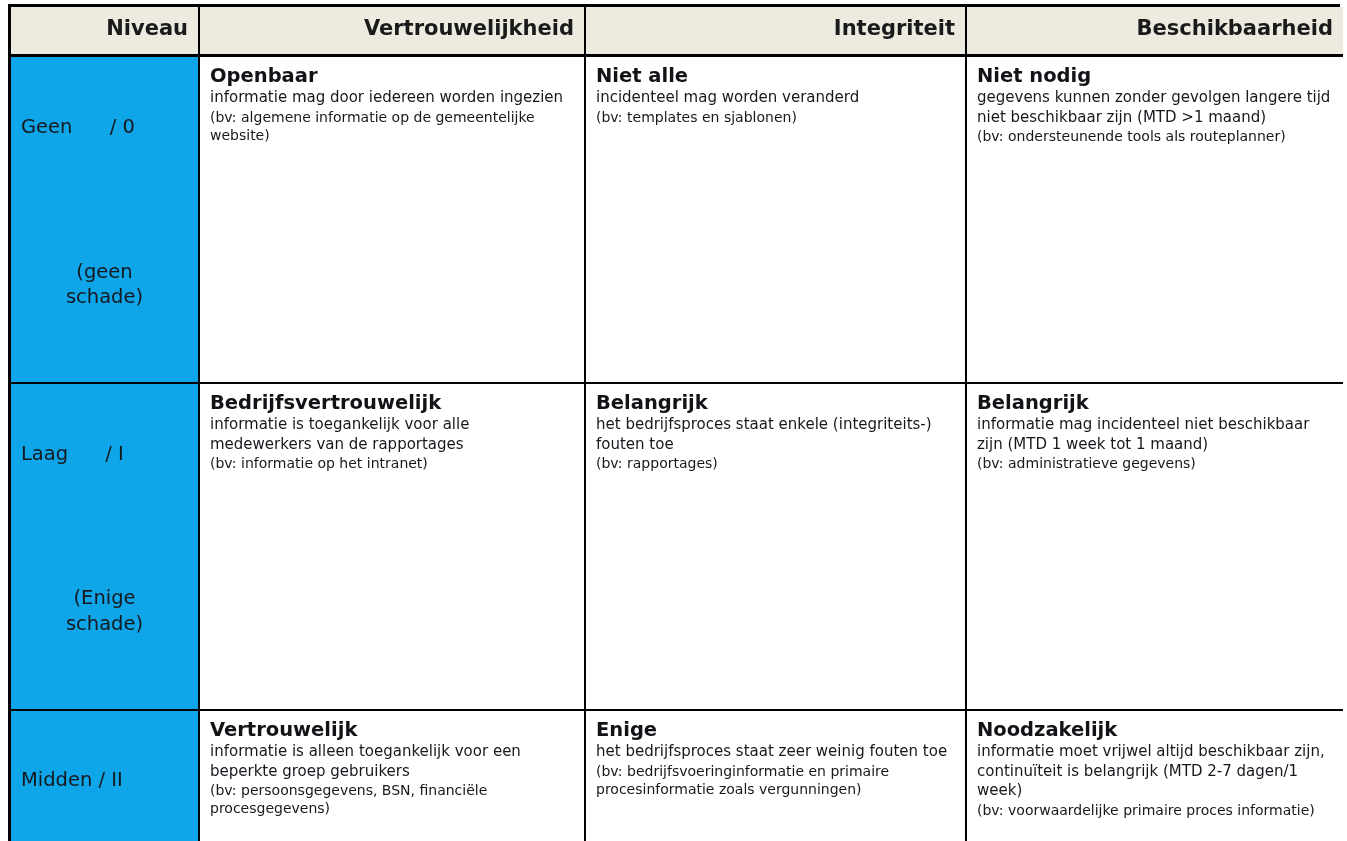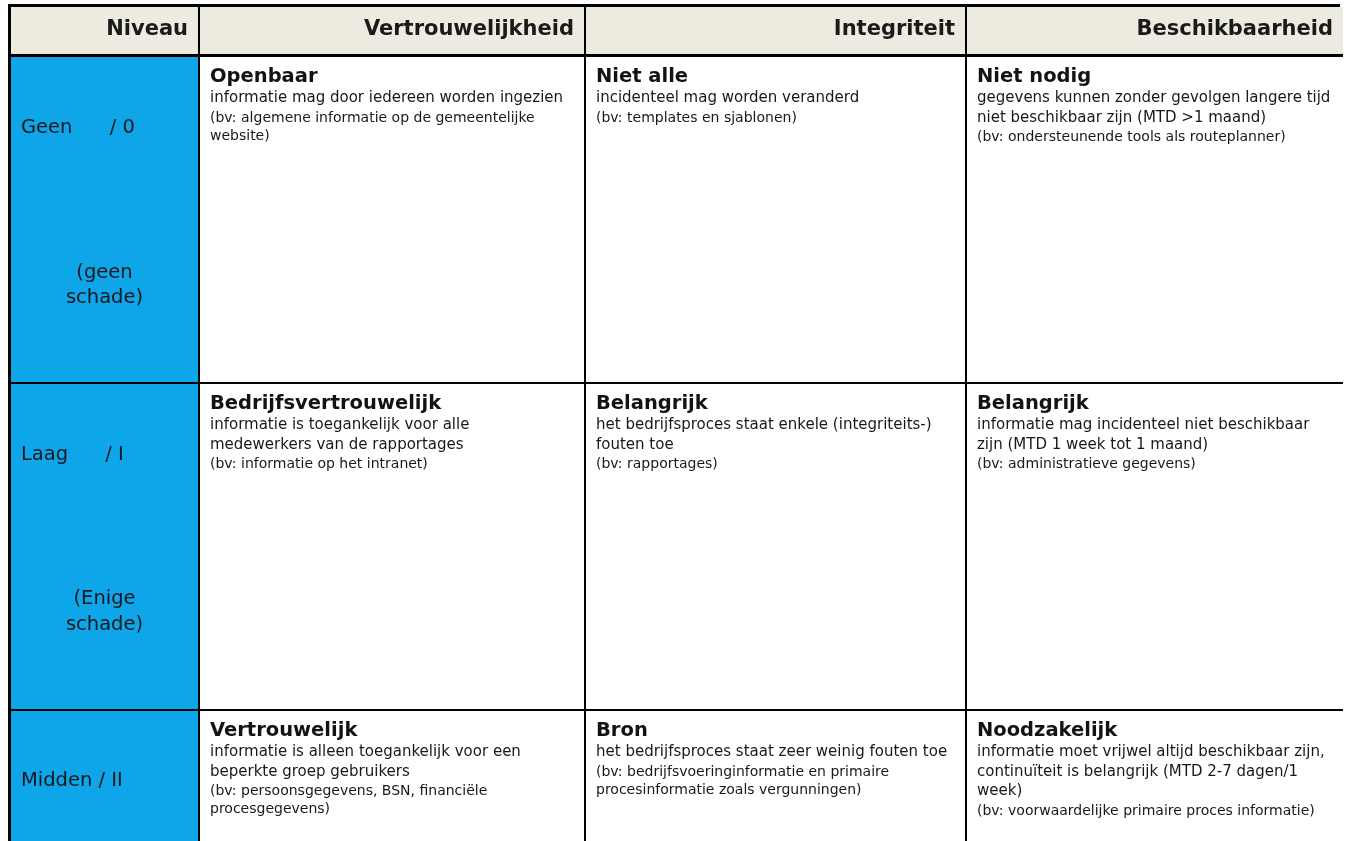--- a/index.html
+++ b/index.html
@@ -205,21 +205,21 @@
             <span class="level-name">Midden / II</span>
             
             
           </td>
           <td>
             <span class="cell-title">Vertrouwelijk</span>
             <span class="cell-body">informatie is alleen toegankelijk voor een beperkte groep gebruikers</span>
             <span class="cell-example">(bv: persoonsgegevens, BSN, financiële procesgegevens)</span>
           </td>
           <td>
-            <span class="cell-title">Bron</span>
+            <span class="cell-title">Enige</span>
             <span class="cell-body">het bedrijfsproces staat zeer weinig fouten toe</span>
             <span class="cell-example">(bv: bedrijfsvoeringinformatie en primaire procesinformatie zoals vergunningen)</span>
           </td>
           <td class="last">
             <span class="cell-title">Noodzakelijk</span>
             <span class="cell-body">informatie moet vrijwel altijd beschikbaar zijn, continuïteit is belangrijk (MTD 2-7 dagen/1 week)</span>
             <span class="cell-example">(bv: voorwaardelijke primaire proces informatie)</span>
           </td>
         </tr>
 

